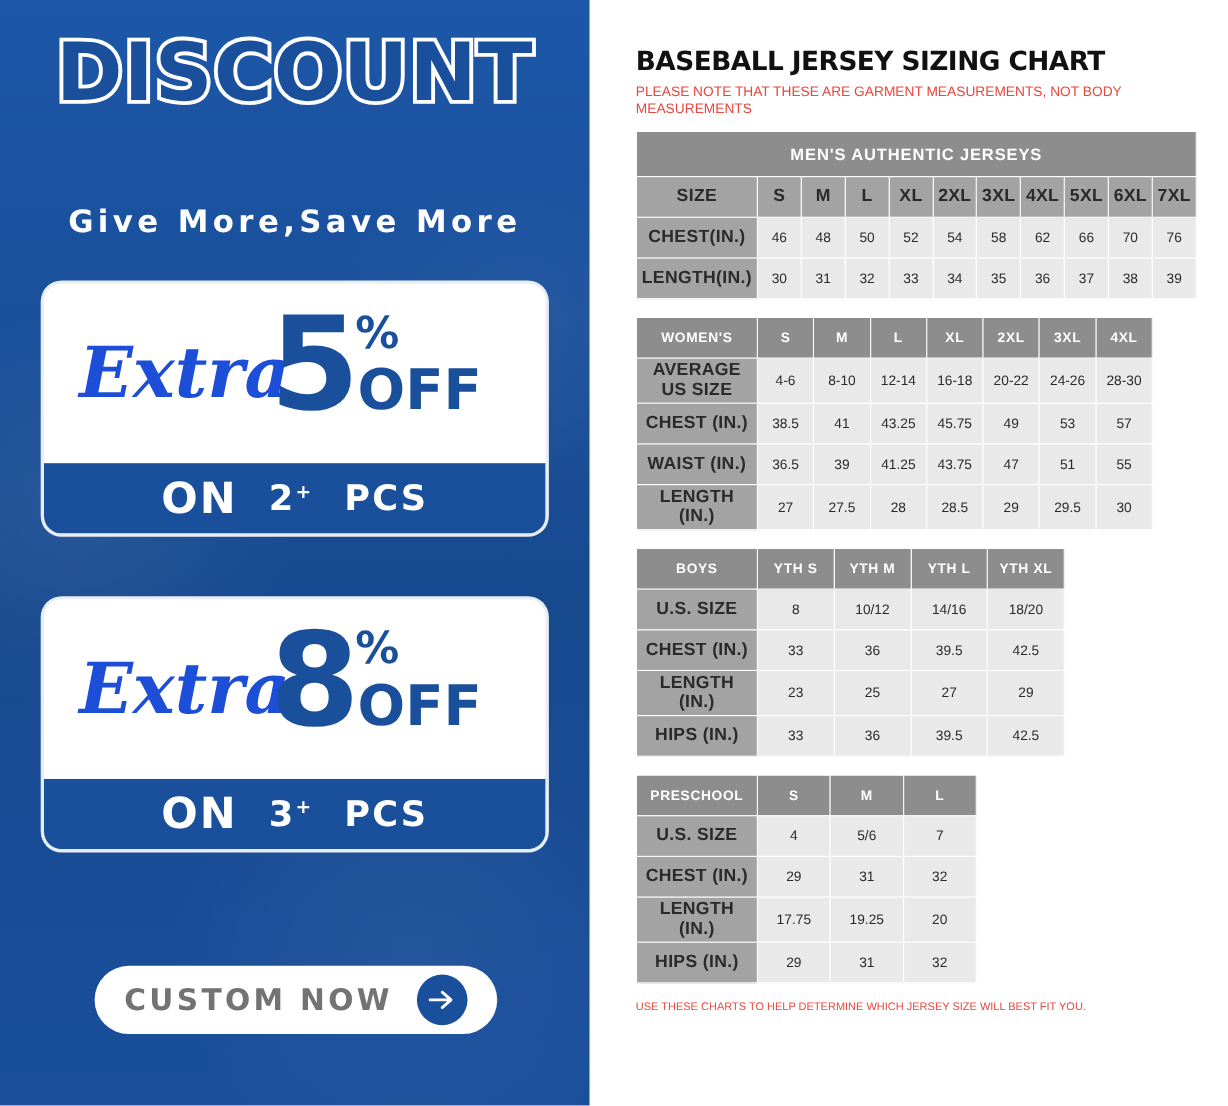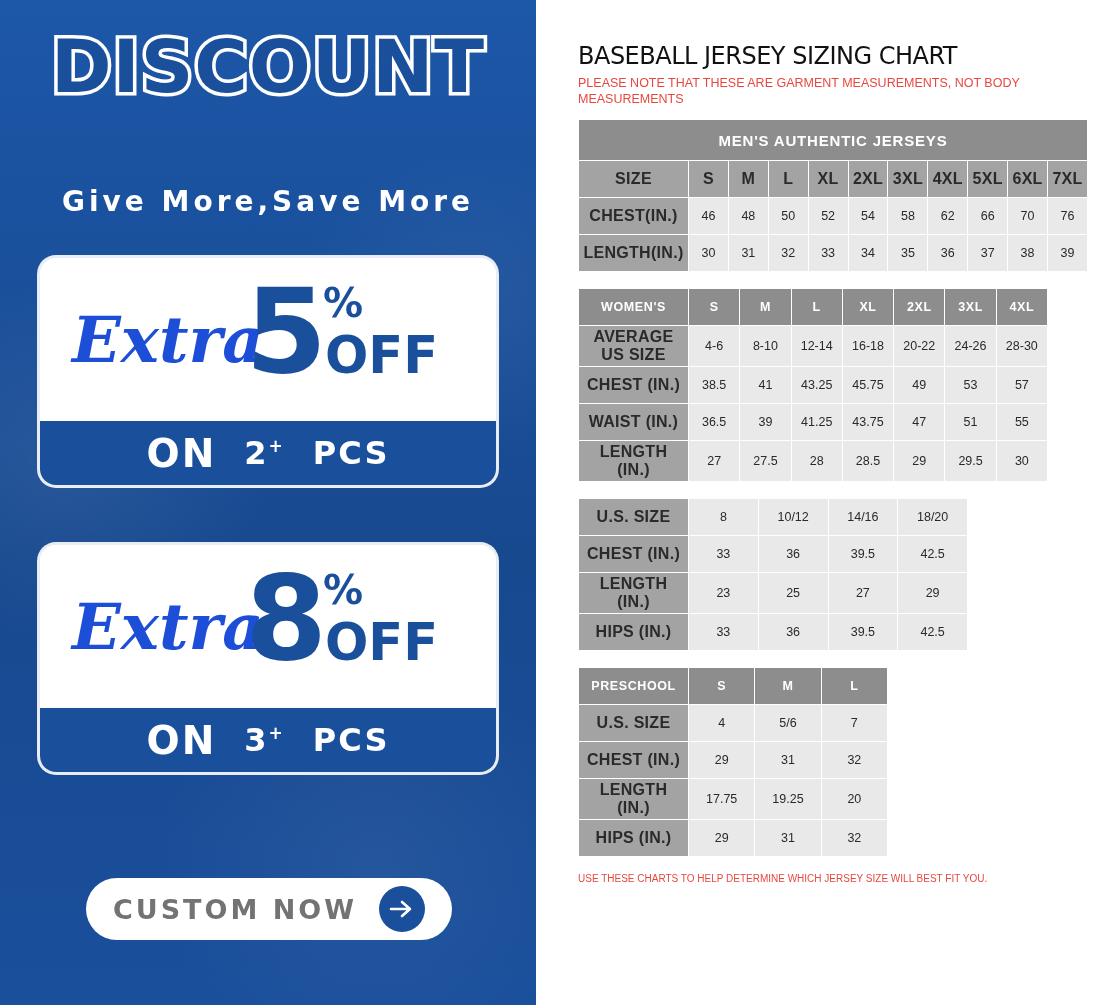--- a/index.html
+++ b/index.html
@@ -177,21 +177,21 @@
   
   .charts {
     position: relative;
     flex: 1 1 auto;
     padding: 42px 26px 0 42px;
     box-sizing: border-box;
     background: #ffffff;
   }
   .chart-title {
     font-family: "DejaVu Sans", sans-serif;
-    font-weight: normal;
+    font-weight: bold;
     font-size: 24px;
     letter-spacing: -0.5px;
     color: #111111;
     margin: 0 0 6px 0;
   }
   .chart-note {
     color: #e8473f;
     font-size: 12.5px;
     line-height: 1.25;
     margin: 0 0 12px 0;
@@ -431,20 +431,27 @@
     <table class="size" id="boys-table">
       <colgroup>
         <col class="lbl">
           <col>
           <col>
           <col>
           <col>
       </colgroup>
       <tbody>
         <tr>
+          <td class="hdr">BOYS</td>
+          <td class="hdr">YTH S</td>
+          <td class="hdr">YTH M</td>
+          <td class="hdr">YTH L</td>
+          <td class="hdr">YTH XL</td>
+        </tr>
+        <tr>
           <td class="rowlabel">U.S. SIZE</td>
           <td>8</td>
           <td>10/12</td>
           <td>14/16</td>
           <td>18/20</td>
         </tr>
         <tr>
           <td class="rowlabel">CHEST (IN.)</td>
           <td>33</td>
           <td>36</td>

